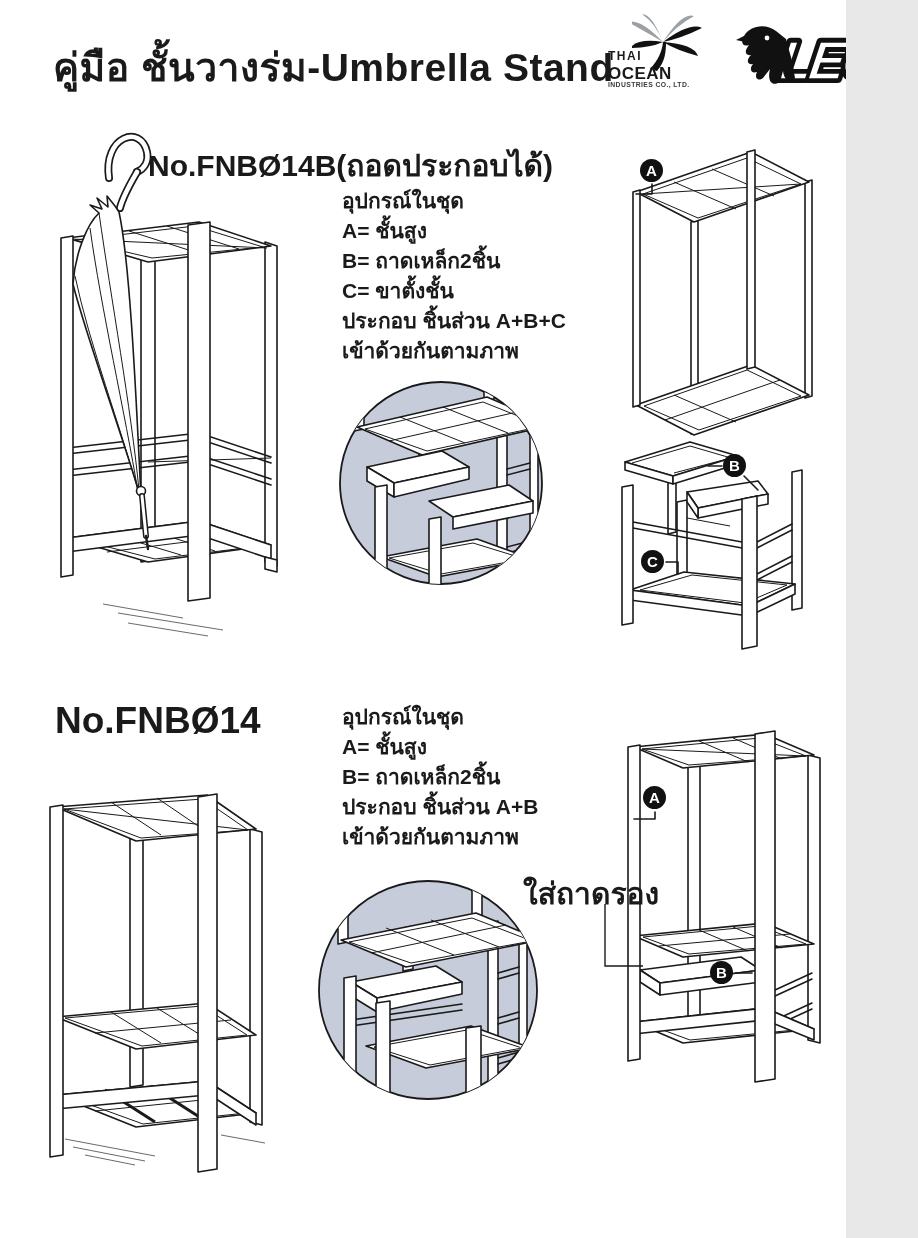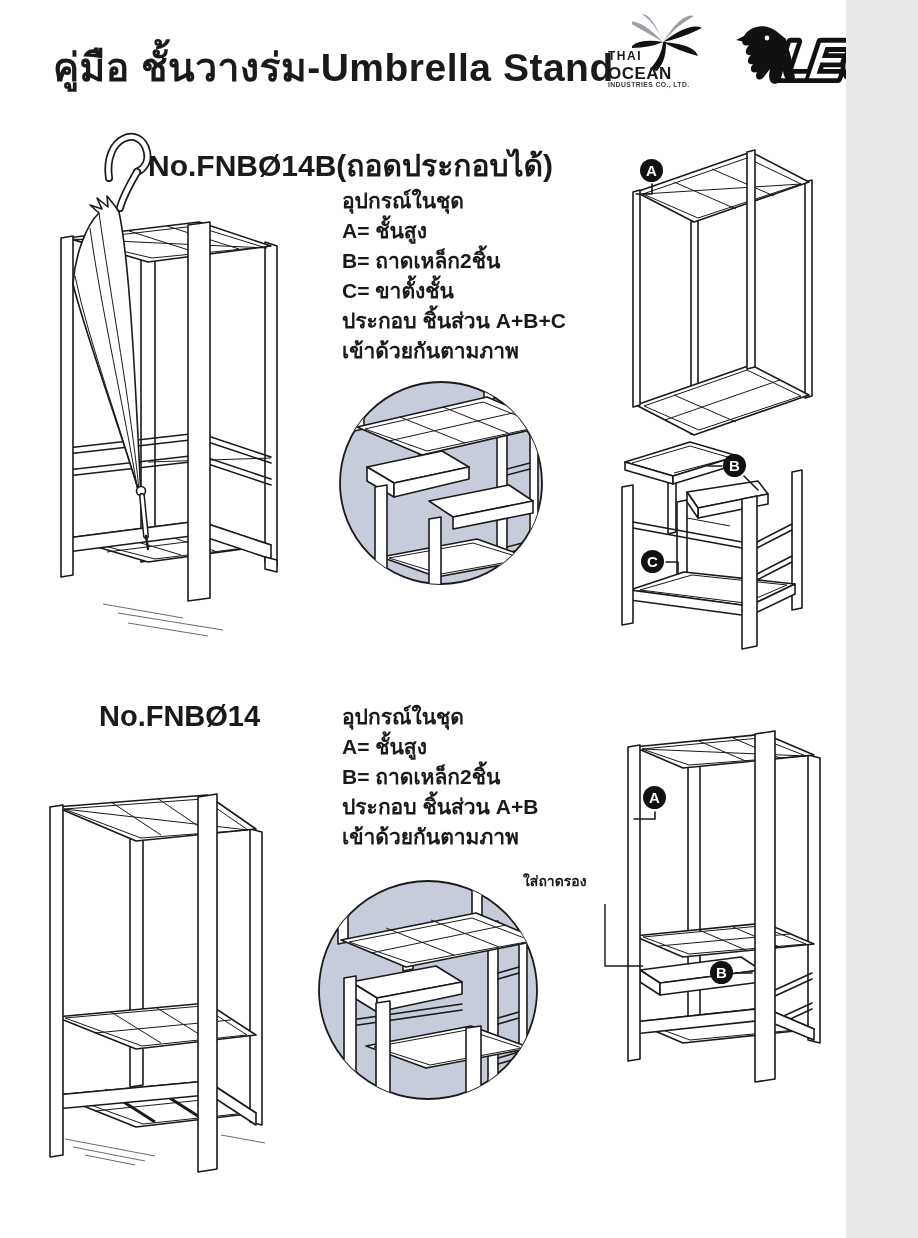--- a/index.html
+++ b/index.html
@@ -2,25 +2,25 @@
 <html><head>
 <meta charset="utf-8">
 <style>
   html,body{margin:0;padding:0;background:#e8e8e8;}
   .page{position:relative;width:846px;height:1238px;background:#ffffff;
         font-family:"Liberation Sans","DejaVu Sans",sans-serif;color:#1a1a1a;overflow:hidden;}
   .abs{position:absolute;}
   .page-title{left:53px;top:36px;font-size:39px;font-weight:bold;letter-spacing:.5px;white-space:nowrap;}
   .model-title{font-weight:bold;white-space:nowrap;}
   .model-1{left:148px;top:131px;font-size:30px;margin-top:11px;}
-  .model-2{left:55px;top:700px;font-size:29px;margin-left:44px;}
+  .model-2{left:55px;top:700px;font-size:37px;}
   .parts{left:342px;font-size:21px;font-weight:700;line-height:30px;white-space:nowrap;}
   .parts-1{top:186px;}
   .parts-2{top:702px;}
-  .note-label{left:523px;top:870px;font-size:14px;font-weight:bold;white-space:nowrap;}
+  .note-label{left:523px;top:870px;font-size:30px;font-weight:bold;white-space:nowrap;}
   .badge{position:absolute;width:23px;height:23px;border-radius:50%;background:#111;color:#fff;
          font-weight:bold;font-size:15px;display:flex;align-items:center;justify-content:center;z-index:5;}
   .logo-to{left:606px;top:12px;width:100px;height:80px;}
   .logo-to .l1{position:absolute;left:2px;top:37px;font-size:12px;font-weight:bold;letter-spacing:1.5px;}
   .logo-to .l2{position:absolute;left:2px;top:52px;font-size:17px;font-weight:bold;letter-spacing:.5px;}
   .logo-to .l3{position:absolute;left:2px;top:69px;font-size:6.8px;font-weight:600;letter-spacing:.4px;color:#3a3a3a;white-space:nowrap;}
   svg{display:block;}
   .ln{fill:none;stroke:#1a1a1a;stroke-width:1.6;stroke-linejoin:round;stroke-linecap:round;}
   .thin{fill:none;stroke:#1a1a1a;stroke-width:1;stroke-linejoin:round;}
   .hair{fill:none;stroke:#444;stroke-width:.8;}

